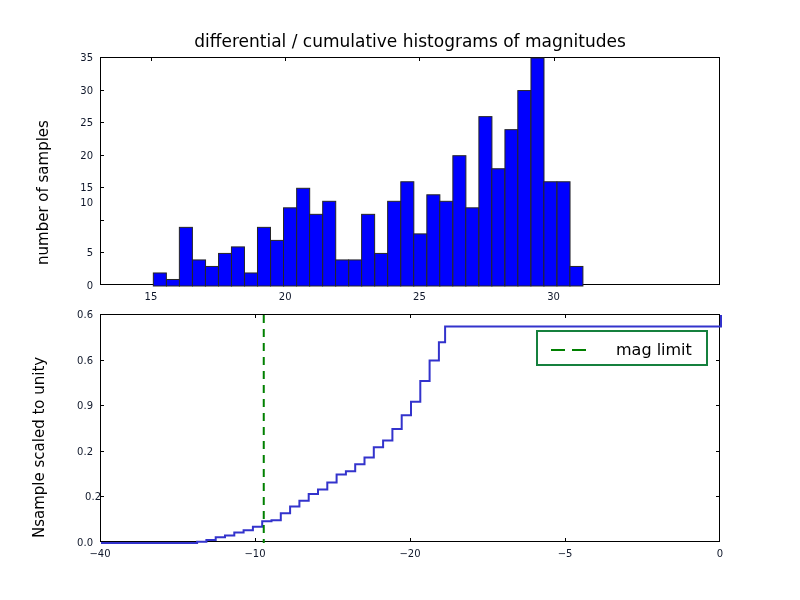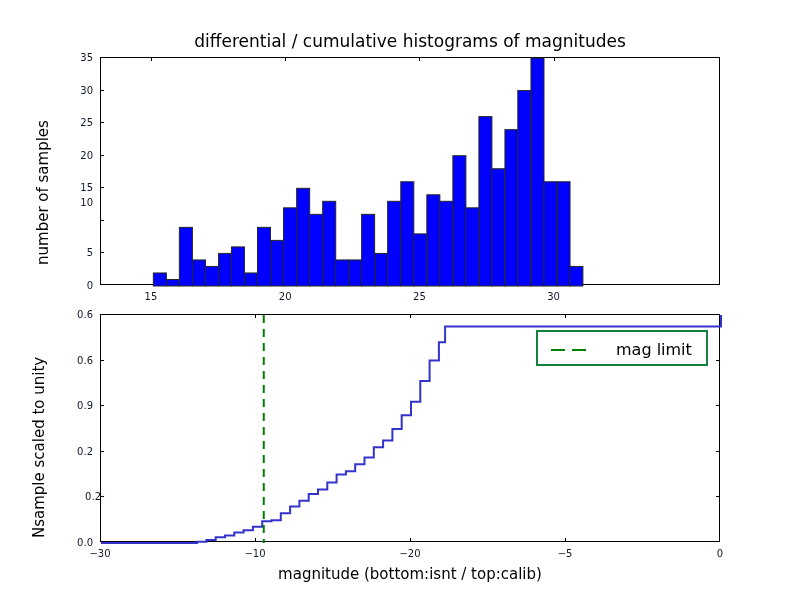--- a/index.html
+++ b/index.html
@@ -210,41 +210,40 @@
     </div>
 
   <div class="axes" id="axes-bottom">
     <svg class="plot-svg" id="svg-bottom" width="620" height="228">
         <path d="M0.00,228.00 L86.80,228.00 L86.80,228.00 L96.10,228.00 L96.10,226.86 L105.40,226.86 L105.40,225.04 L114.70,225.04 L114.70,222.30 L124.00,222.30 L124.00,220.48 L133.30,220.48 L133.30,217.51 L142.60,217.51 L142.60,215.23 L151.90,215.23 L151.90,211.81 L161.20,211.81 L161.20,206.34 L170.50,206.34 L170.50,205.20 L179.80,205.20 L179.80,198.36 L189.10,198.36 L189.10,191.52 L198.40,191.52 L198.40,185.82 L207.70,185.82 L207.70,178.98 L217.00,178.98 L217.00,174.42 L226.30,174.42 L226.30,167.58 L235.60,167.58 L235.60,159.60 L244.90,159.60 L244.90,156.18 L254.20,156.18 L254.20,149.34 L263.50,149.34 L263.50,142.50 L272.80,142.50 L272.80,132.24 L282.10,132.24 L282.10,125.40 L291.40,125.40 L291.40,114.00 L300.70,114.00 L300.70,100.32 L310.00,100.32 L310.00,86.64 L319.30,86.64 L319.30,66.12 L328.60,66.12 L328.60,45.60 L337.90,45.60 L337.90,27.36 L344.10,27.36 L344.10,11.40 L620.00,11.40 L620.00,0.00 L620.00,0.00" fill="none" stroke="#3333cc" stroke-width="2"></path>
         <line x1="162.75" y1="0" x2="162.75" y2="228" stroke="#008000" stroke-width="2" stroke-dasharray="8,6"></line>
       </svg>
   </div>
 
   <div class="ylabel" id="ylabel-bottom">Nsample scaled to unity</div>
-  <div id="xlabel-bottom">magnitude (bottom:isnt / top:calib)</div>
   <div id="ytick-labels-bottom">
       <div class="tick-label ytick-label" style="left: 93px; top: 542px;">0.0</div>
       <div class="tick-label ytick-label" style="left: 101px; top: 496.4px;">0.2</div>
       <div class="tick-label ytick-label" style="left: 93px; top: 450.8px;">0.2</div>
       <div class="tick-label ytick-label" style="left: 93px; top: 405.2px;">0.9</div>
       <div class="tick-label ytick-label" style="left: 93px; top: 359.6px;">0.6</div>
       <div class="tick-label ytick-label" style="left: 93px; top: 314px;">0.6</div>
     </div>
   <div id="ytick-marks-bottom">
       <div class="tick-mark ytick-mark" style="left: 100px; top: 496.4px;"></div>
       <div class="tick-mark ytick-mark" style="left: 716px; top: 496.4px;"></div>
       <div class="tick-mark ytick-mark" style="left: 100px; top: 450.8px;"></div>
       <div class="tick-mark ytick-mark" style="left: 716px; top: 450.8px;"></div>
       <div class="tick-mark ytick-mark" style="left: 100px; top: 405.2px;"></div>
       <div class="tick-mark ytick-mark" style="left: 716px; top: 405.2px;"></div>
       <div class="tick-mark ytick-mark" style="left: 100px; top: 359.6px;"></div>
       <div class="tick-mark ytick-mark" style="left: 716px; top: 359.6px;"></div>
     </div>
   <div id="xtick-labels-bottom">
-      <div class="tick-label xtick-label" style="left: 100px; top: 548px;">−30</div>
+      <div class="tick-label xtick-label" style="left: 100px; top: 548px;">−40</div>
       <div class="tick-label xtick-label" style="left: 255px; top: 548px;">−10</div>
       <div class="tick-label xtick-label" style="left: 410px; top: 548px;">−20</div>
       <div class="tick-label xtick-label" style="left: 565px; top: 548px;">−5</div>
       <div class="tick-label xtick-label" style="left: 720px; top: 548px;">0</div>
     </div>
   <div id="xtick-marks-bottom">
       <div class="tick-mark xtick-mark" style="left: 255px; top: 538px;"></div>
       <div class="tick-mark xtick-mark" style="left: 255px; top: 314px;"></div>
       <div class="tick-mark xtick-mark" style="left: 410px; top: 538px;"></div>
       <div class="tick-mark xtick-mark" style="left: 410px; top: 314px;"></div>

